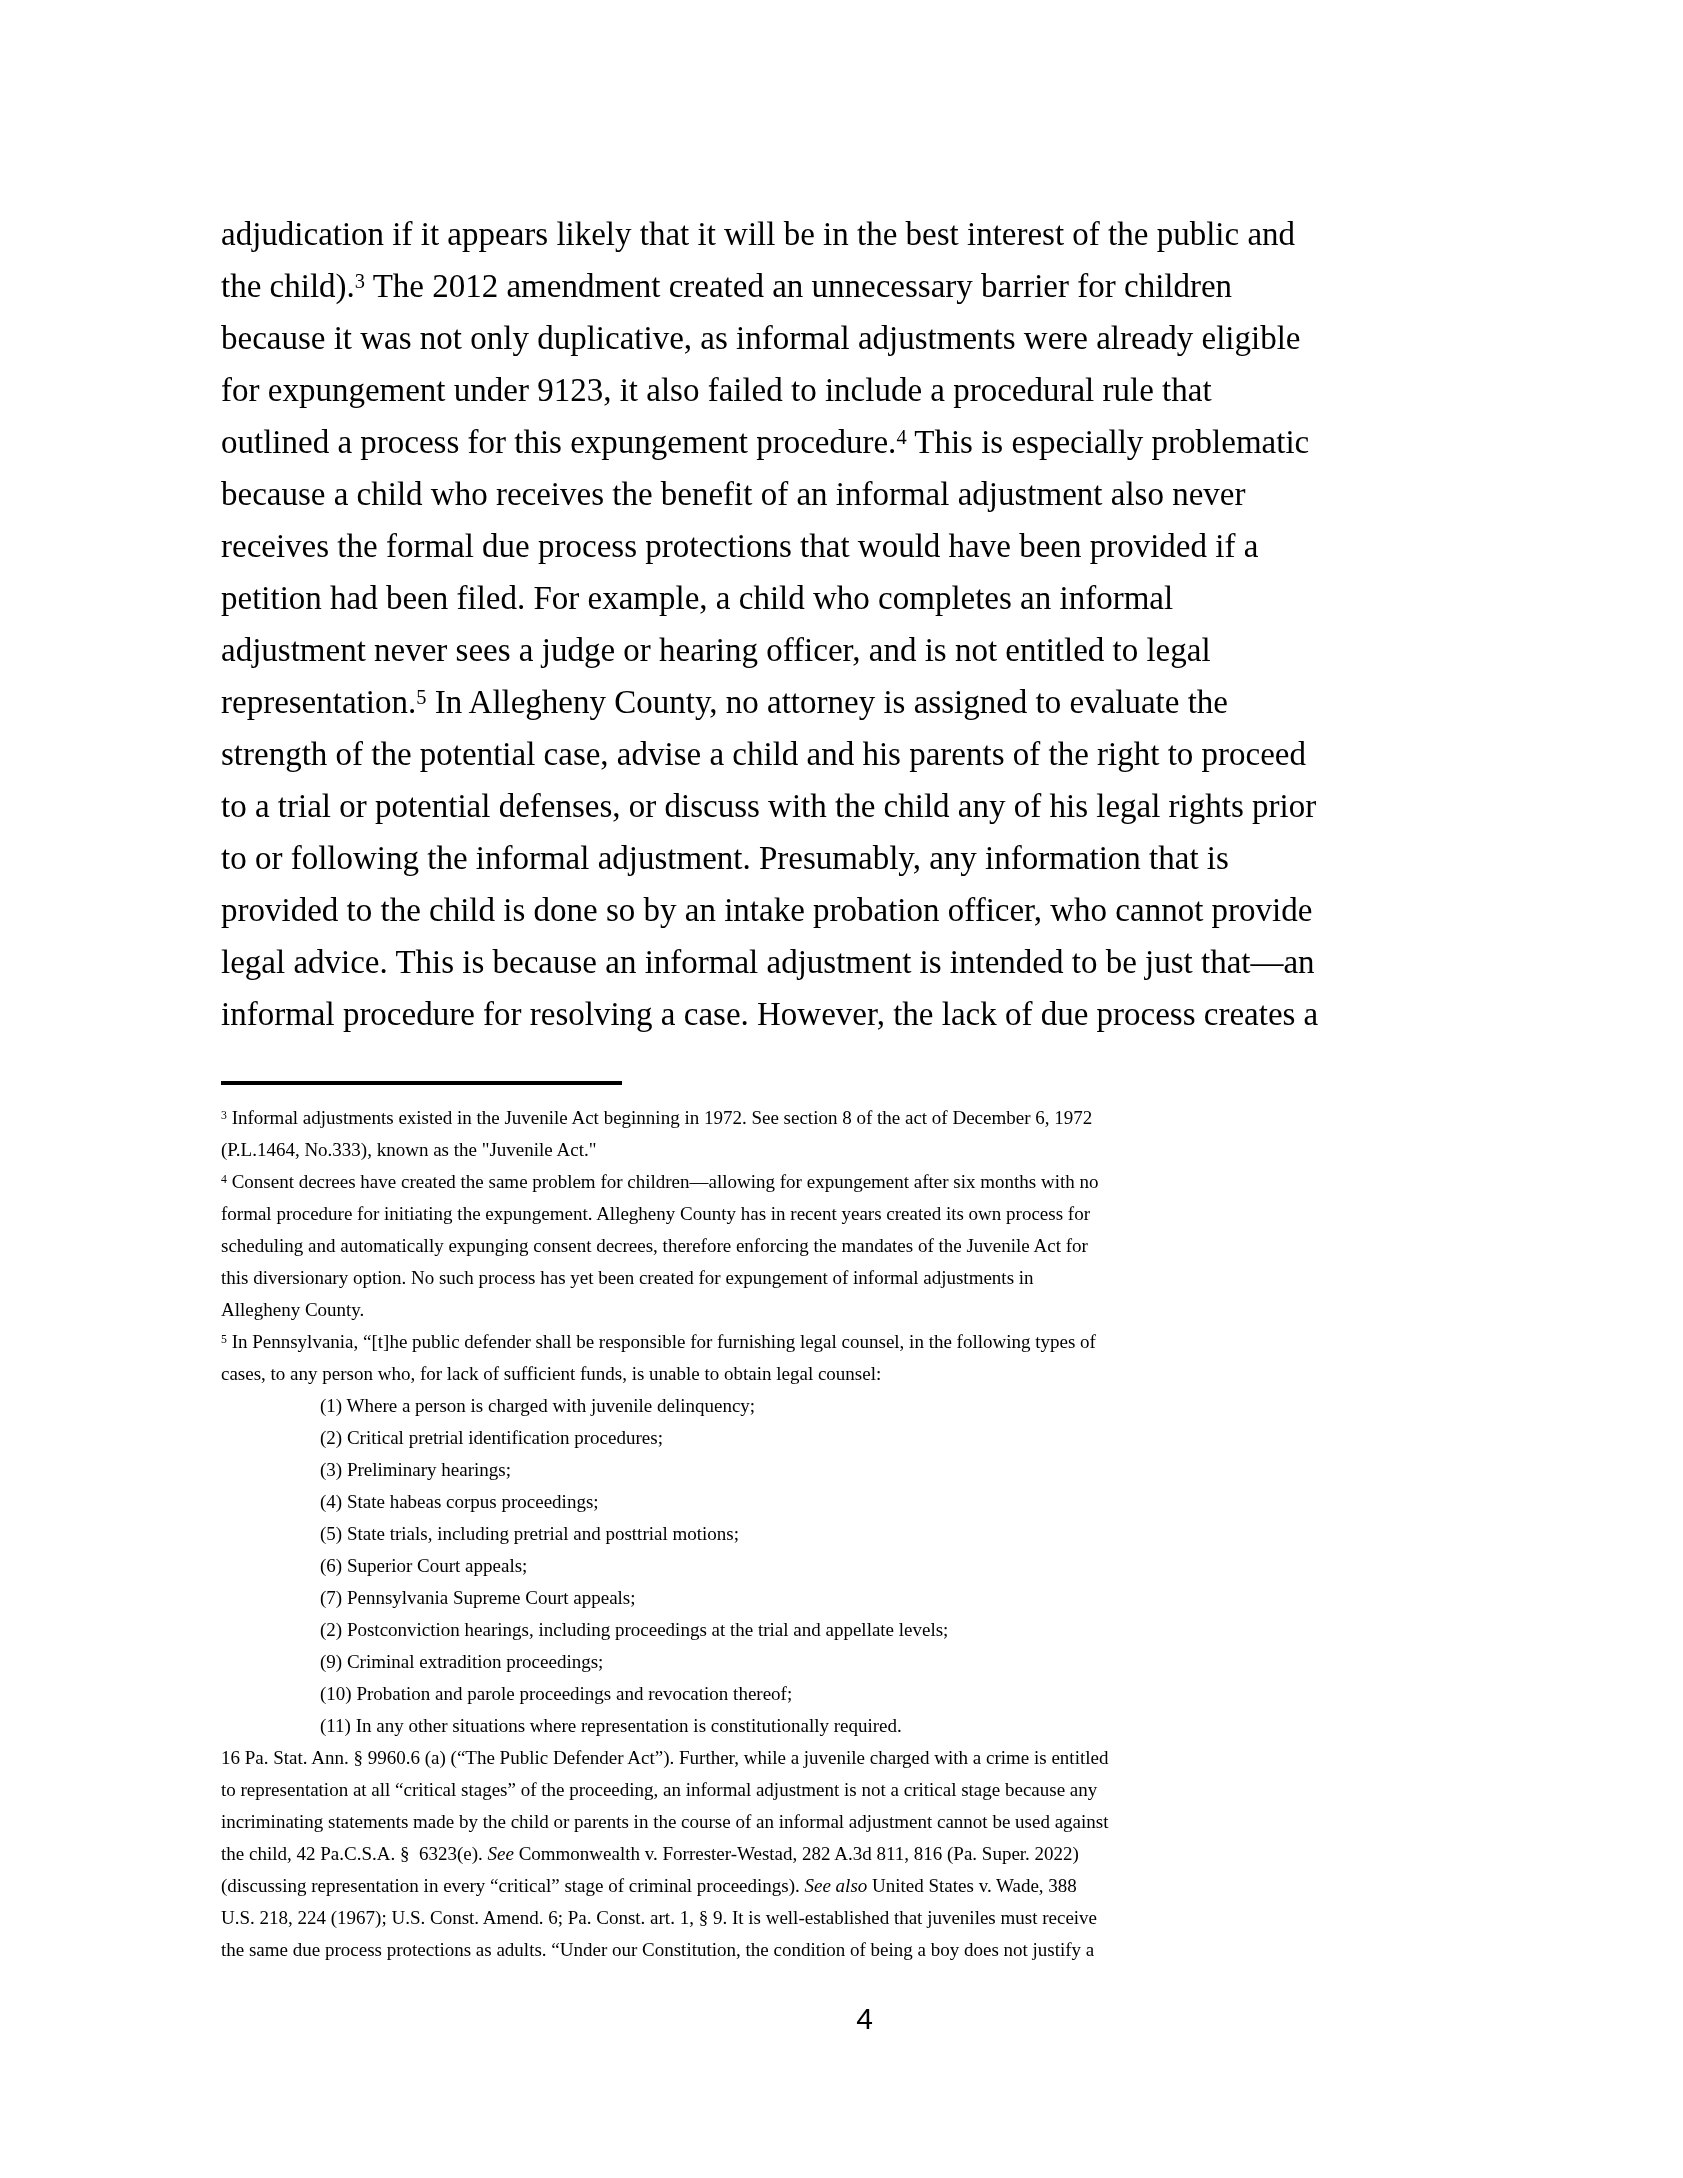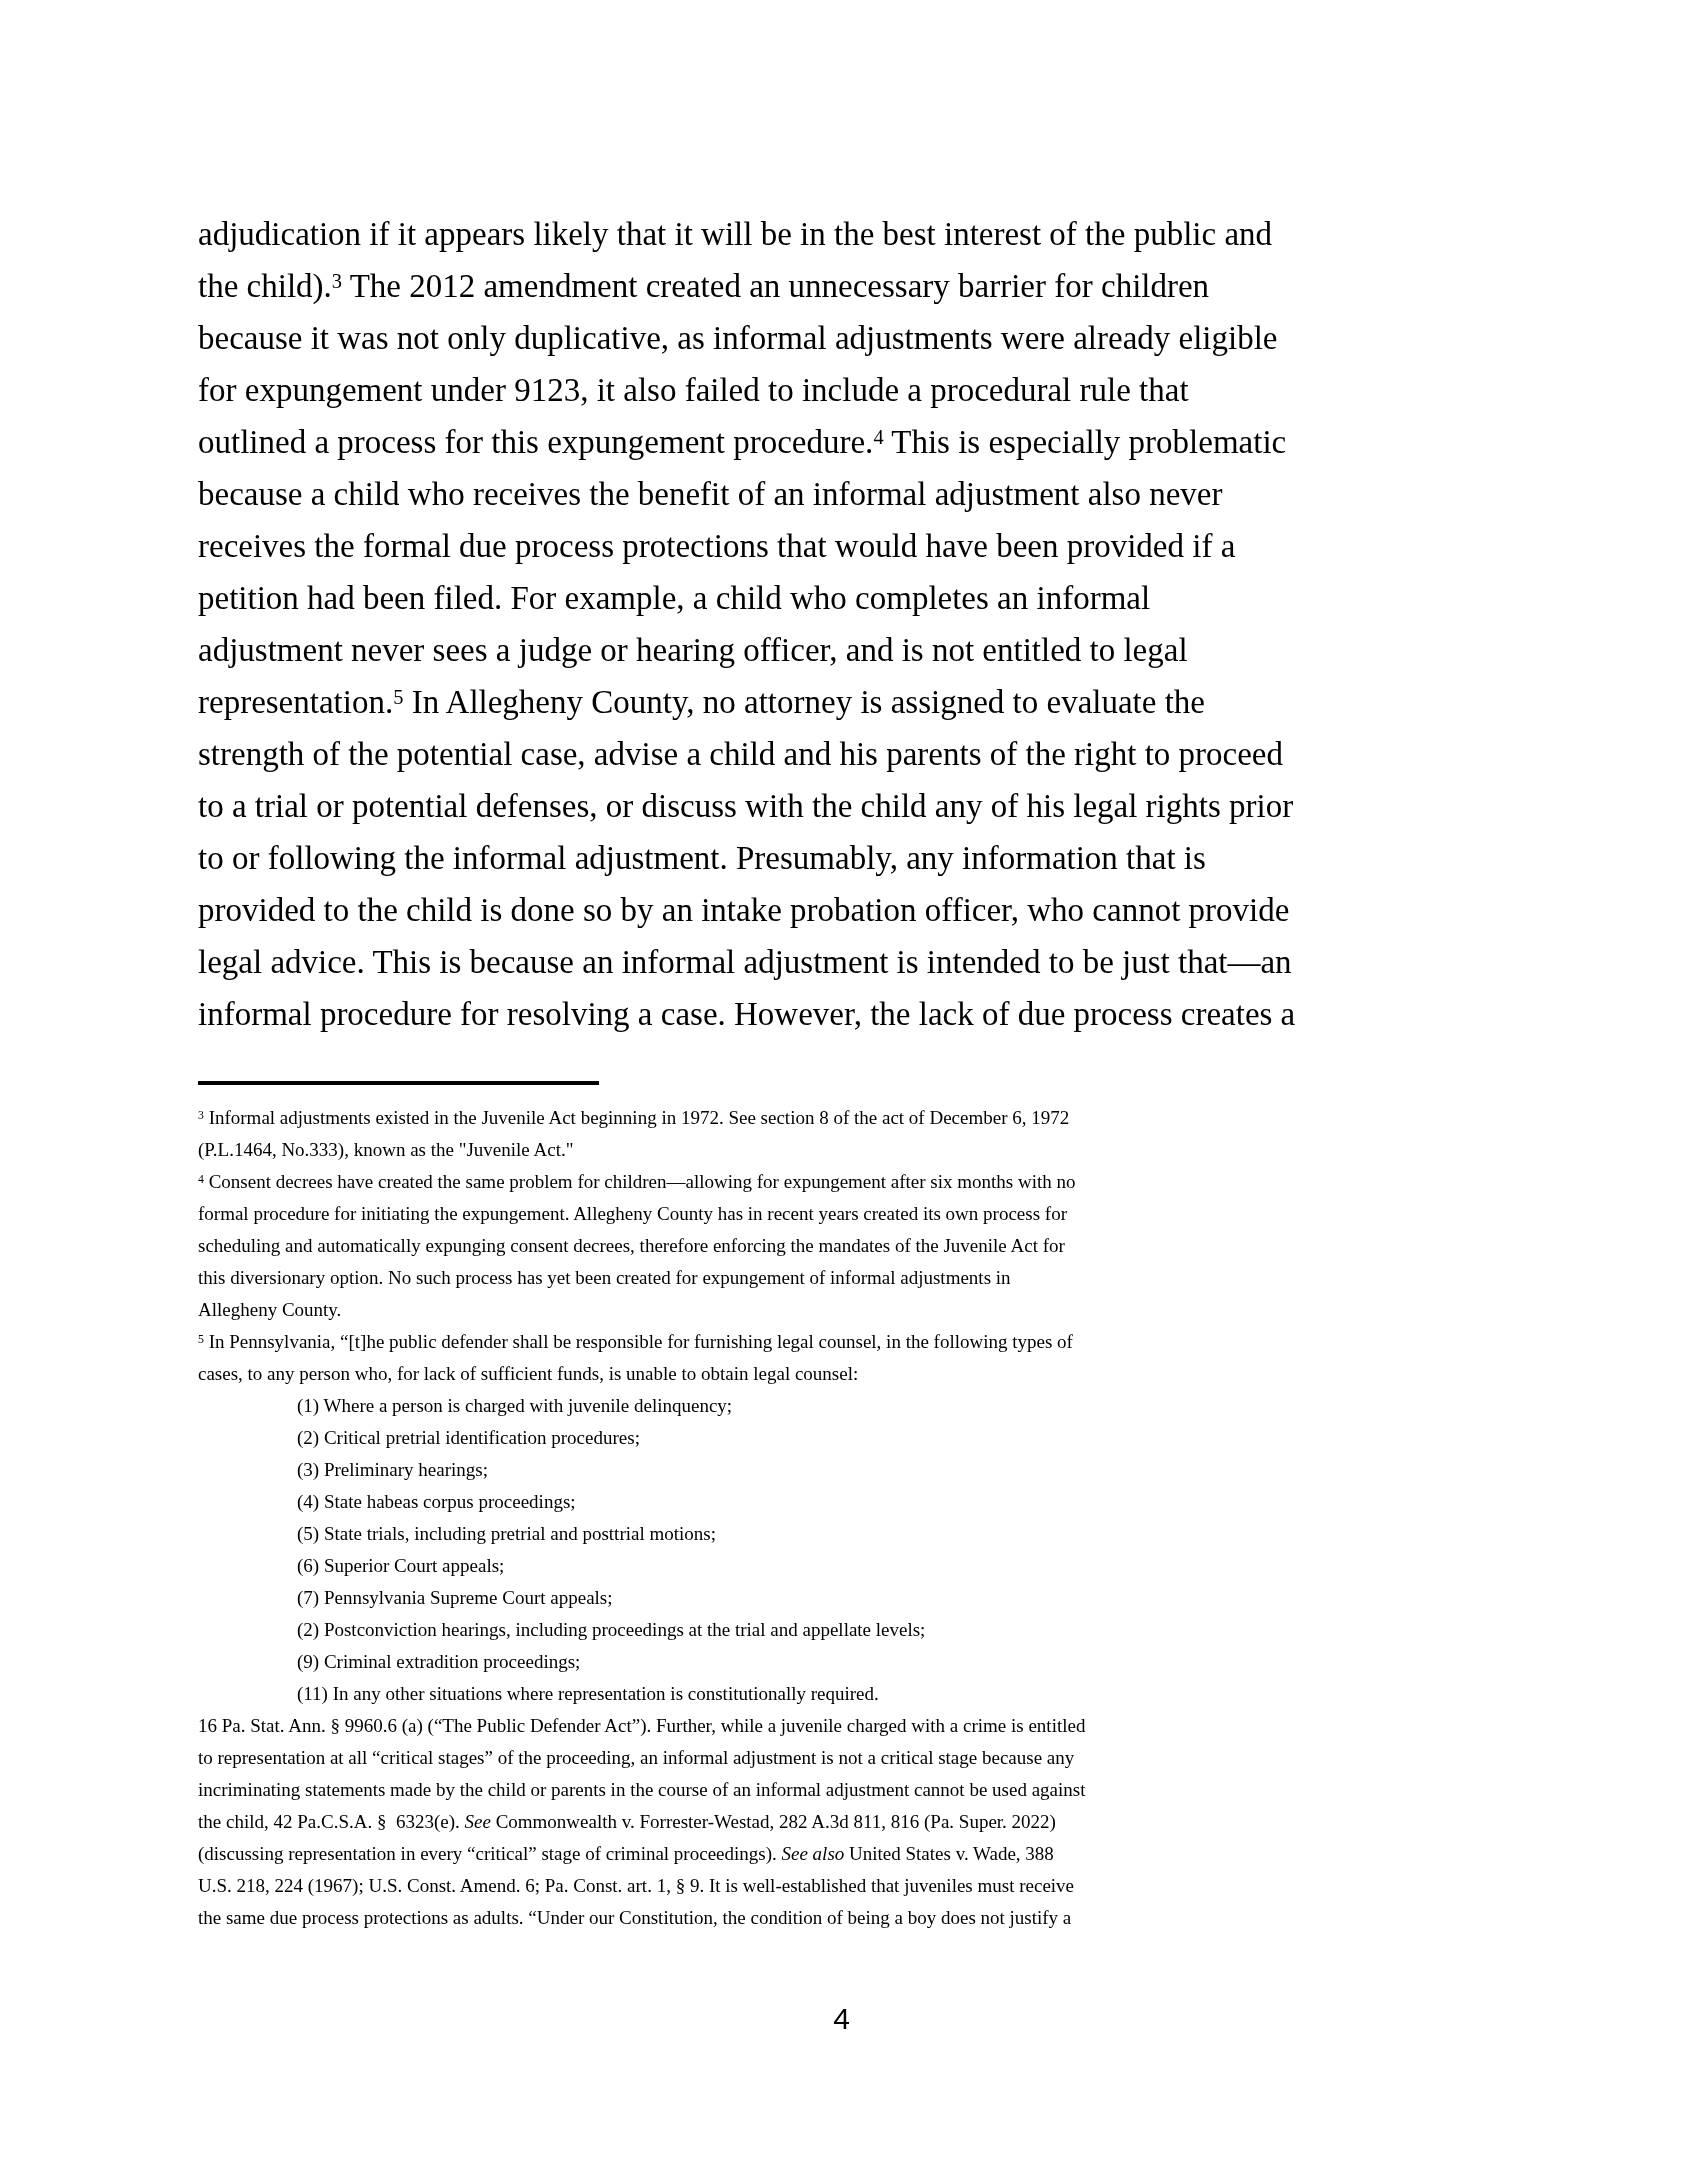--- a/index.html
+++ b/index.html
@@ -4,20 +4,21 @@
 <style>
   html, body { margin: 0; padding: 0; background: #ffffff; }
   .page {
     position: relative;
     width: 1464px;
     height: 2178px;
     background: #ffffff;
     color: #000000;
     font-family: "Liberation Serif", "DejaVu Serif", serif;
     overflow: hidden;
+    margin-left: 23px;
   }
   .body-text {
     position: absolute;
     left: 198px;
     top: 208px;
     width: 1297px;
     font-size: 33px;
   }
   .body-text .tline {
     height: 52px;
@@ -100,20 +101,21 @@
       <div class="tline"><span>cases, to any person who, for lack of sufficient funds, is unable to obtain legal counsel:</span></div>
       <div class="tline indent"><span>(1) Where a person is charged with juvenile delinquency;</span></div>
       <div class="tline indent"><span>(2) Critical pretrial identification procedures;</span></div>
       <div class="tline indent"><span>(3) Preliminary hearings;</span></div>
       <div class="tline indent"><span>(4) State habeas corpus proceedings;</span></div>
       <div class="tline indent"><span>(5) State trials, including pretrial and posttrial motions;</span></div>
       <div class="tline indent"><span>(6) Superior Court appeals;</span></div>
       <div class="tline indent"><span>(7) Pennsylvania Supreme Court appeals;</span></div>
       <div class="tline indent"><span>(2) Postconviction hearings, including proceedings at the trial and appellate levels;</span></div>
       <div class="tline indent"><span>(9) Criminal extradition proceedings;</span></div>
+      <div class="tline indent"><span>(10) Probation and parole proceedings and revocation thereof;</span></div>
       <div class="tline indent"><span>(11) In any other situations where representation is constitutionally required.</span></div>
       <div class="tline"><span>16 Pa. Stat. Ann. § 9960.6 (a) (“The Public Defender Act”). Further, while a juvenile charged with a crime is entitled</span></div>
       <div class="tline"><span>to representation at all “critical stages” of the proceeding, an informal adjustment is not a critical stage because any</span></div>
       <div class="tline"><span>incriminating statements made by the child or parents in the course of an informal adjustment cannot be used against</span></div>
       <div class="tline"><span>the child, 42 Pa.C.S.A. §  6323(e). </span><i>See</i><span> Commonwealth v. Forrester-Westad, 282 A.3d 811, 816 (Pa. Super. 2022)</span></div>
       <div class="tline"><span>(discussing representation in every “critical” stage of criminal proceedings). </span><i>See also</i><span> United States v. Wade, 388</span></div>
       <div class="tline"><span>U.S. 218, 224 (1967); U.S. Const. Amend. 6; Pa. Const. art. 1, § 9. It is well-established that juveniles must receive</span></div>
       <div class="tline"><span>the same due process protections as adults. “Under our Constitution, the condition of being a boy does not justify a</span></div>
     </div>
   <div class="page-number">4</div>

